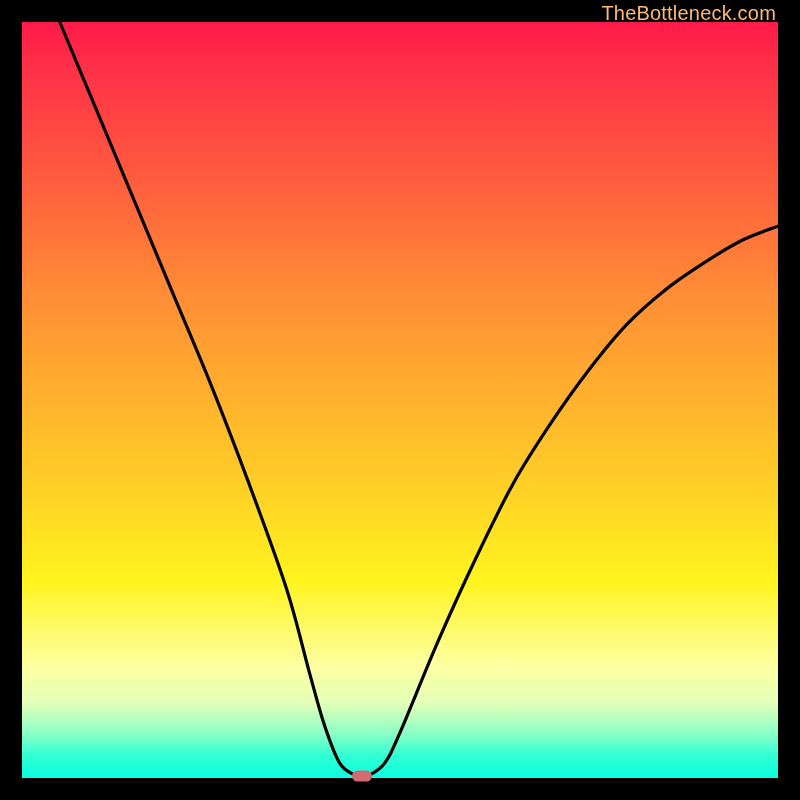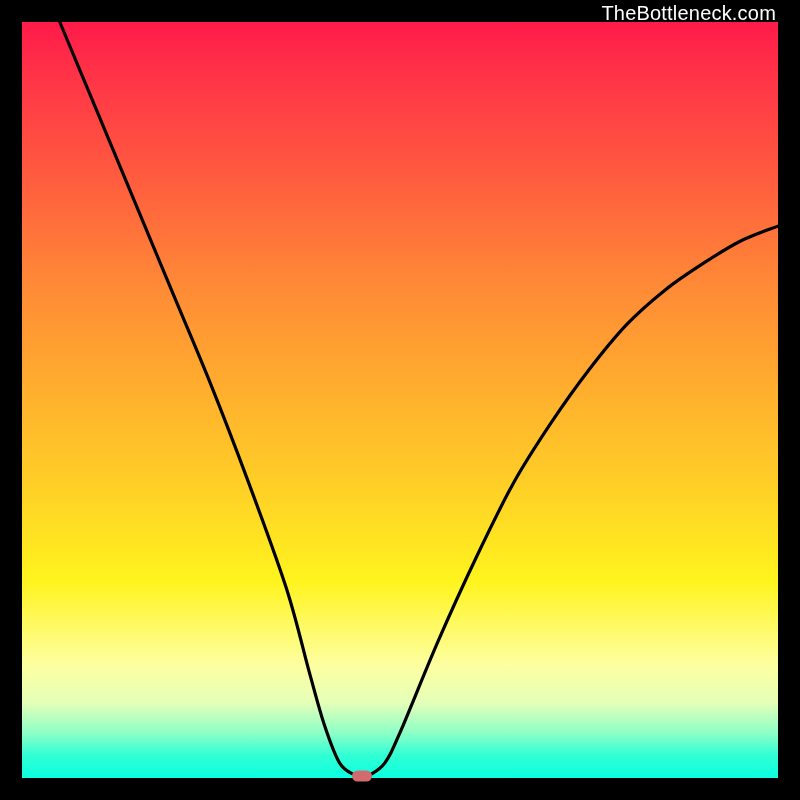--- a/index.html
+++ b/index.html
@@ -47,21 +47,21 @@
     width: 20px;
     height: 11px;
     border-radius: 6px;
     background: #d26b6f;
     transform: translate(-50%, -50%);
   }
   .attribution {
     position: absolute;
     top: 2px;
     right: 24px;
-    color: #ffffff;
+    color: #fdba74;
     font-size: 20px;
     font-weight: 400;
     letter-spacing: 0.2px;
     font-family: Arial, Helvetica, sans-serif;
   }
   svg.curve {
     position: absolute;
     left: 0;
     top: 0;
     width: 756px;

